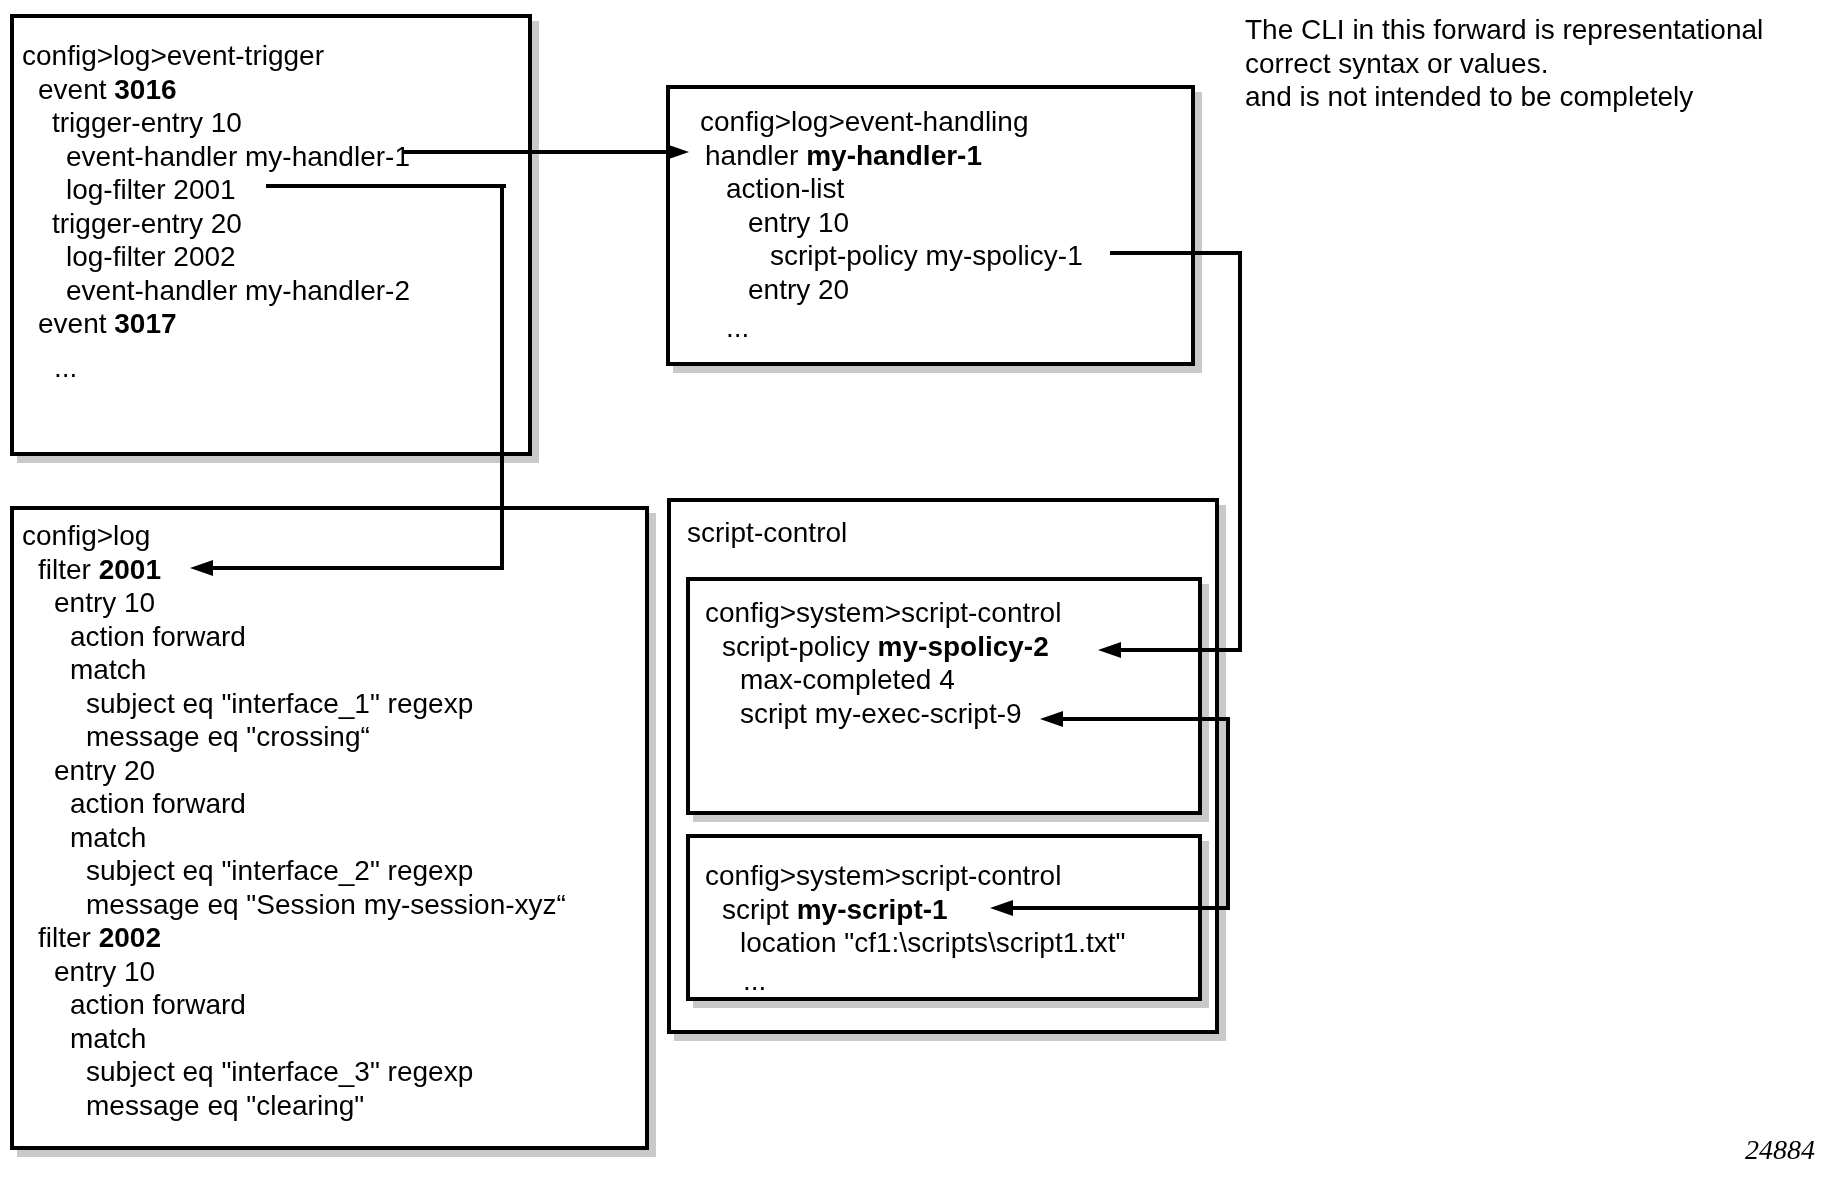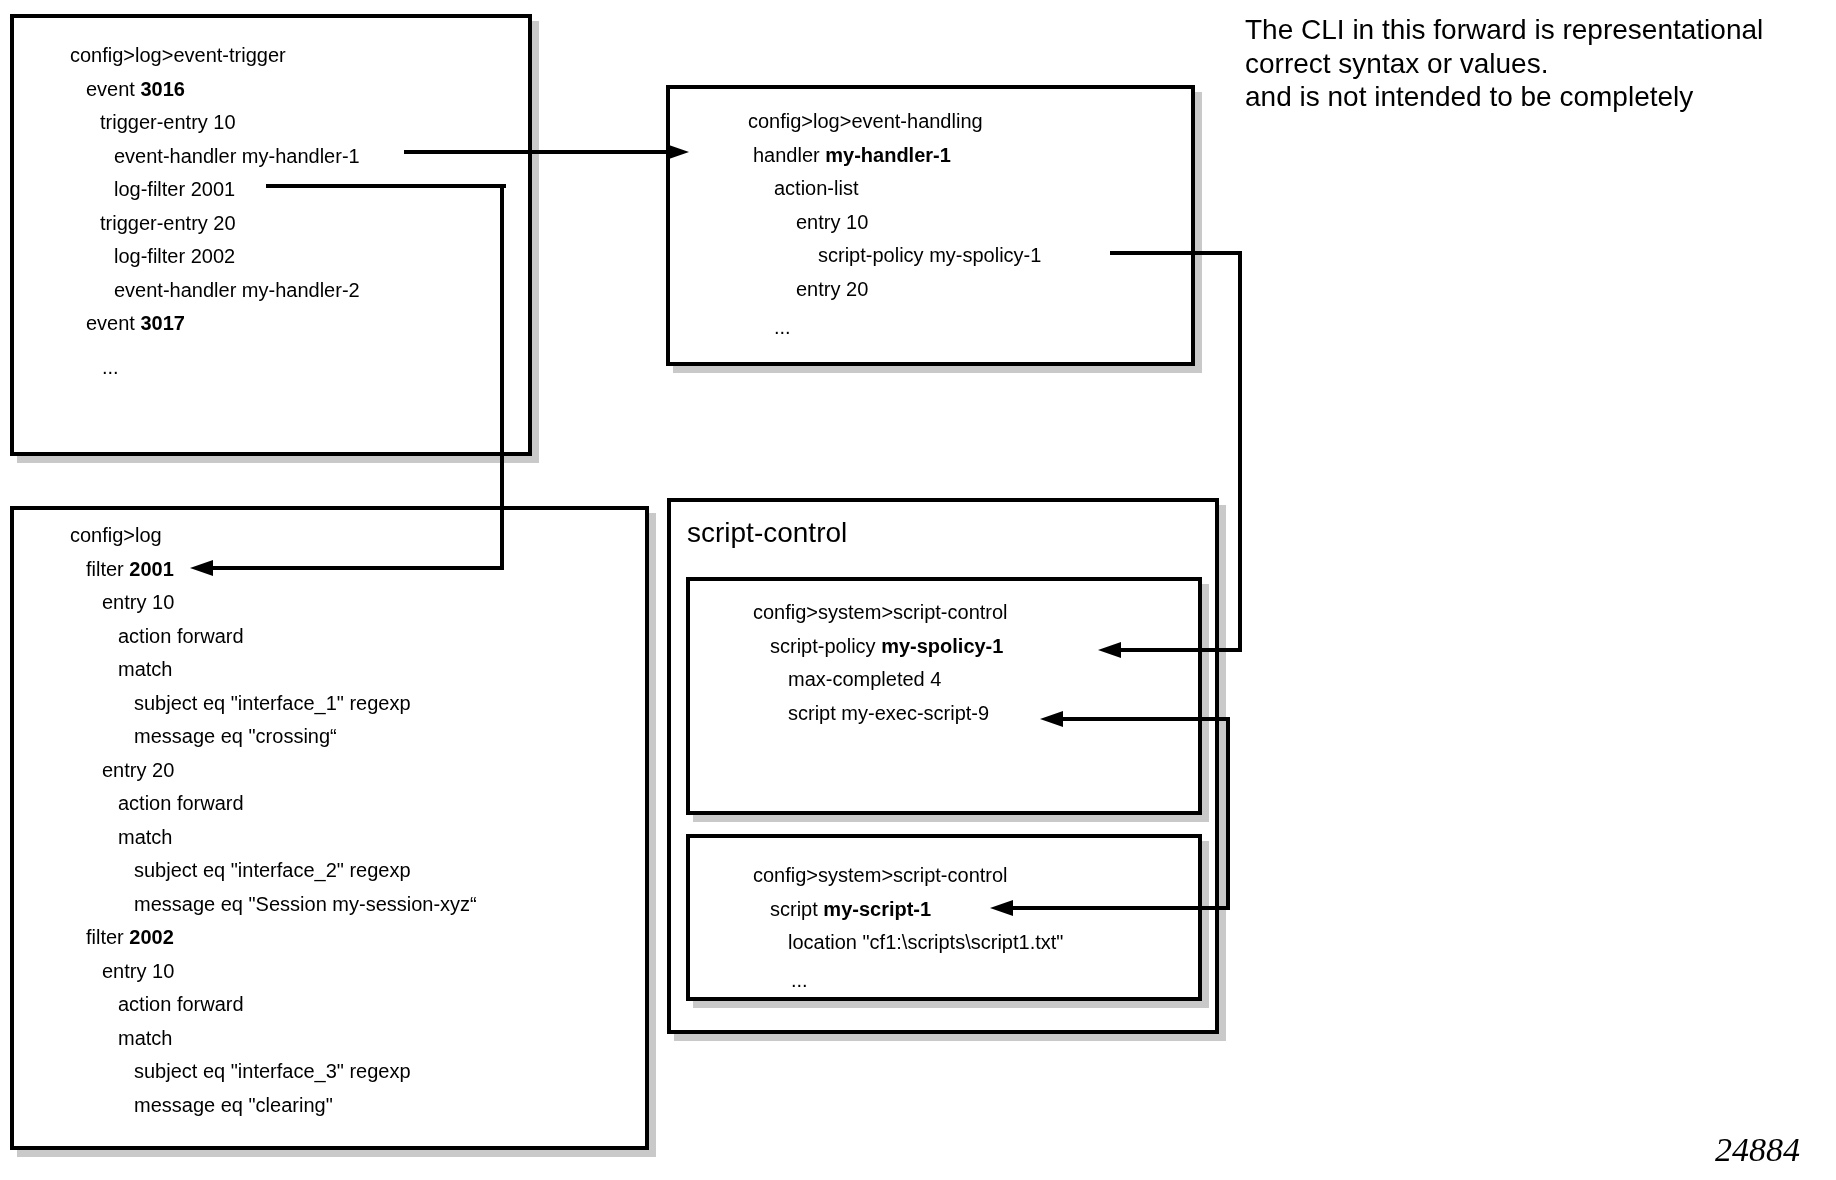--- a/index.html
+++ b/index.html
@@ -20,38 +20,38 @@
   }
   *{box-sizing:border-box;}
   .box{
     position:absolute;
     background:var(--background);
     border:4px solid var(--border);
     box-shadow:7px 7px 0 var(--shadow);
   }
   .code{
     position:absolute;inset:0;
-    font-size:20px;line-height:33.5px;
+    font-size:28px;line-height:33.5px;
     white-space:pre;
-    margin-left:48px;
   }
   .code-line{white-space:pre;}
   .b{font-weight:bold;}
   .sc-label{
     position:absolute;left:16px;top:14px;
     font-size:28px;line-height:33.5px;
   }
   .note{
     position:absolute;left:1245px;top:13px;width:580px;
     font-size:28px;line-height:33.5px;
   }
   .fignum{
     position:absolute;left:1715px;top:1133px;width:100px;
+    text-align:right;
     font-family:"Liberation Serif","DejaVu Serif",serif;
-    font-style:italic;font-size:34px;line-height:33px;
+    font-style:italic;font-size:28px;line-height:33px;
   }
   .hline,.vline{position:absolute;background:var(--line);}
   .hline{height:4px;}
   .vline{width:4px;}
   .arr-l,.arr-r{position:absolute;width:0;height:0;
     border-top:8px solid transparent;border-bottom:8px solid transparent;}
   .arr-l{border-right:23px solid var(--line);}
   .arr-r{border-left:23px solid var(--line);}
 
   
@@ -108,21 +108,21 @@
 
   <div class="box" id="b-lf">
     <div class="code"><div class="code-line"><span>config&gt;log</span></div><div class="code-line" style="margin-left: 16px;"><span>filter </span><span class="b">2001</span></div><div class="code-line" style="margin-left: 32px;"><span>entry 10</span></div><div class="code-line" style="margin-left: 48px;"><span>action forward</span></div><div class="code-line" style="margin-left: 48px;"><span>match</span></div><div class="code-line" style="margin-left: 64px;"><span>subject eq "interface_1" regexp</span></div><div class="code-line" style="margin-left: 64px;"><span>message eq "crossing“</span></div><div class="code-line" style="margin-left: 32px;"><span>entry 20</span></div><div class="code-line" style="margin-left: 48px;"><span>action forward</span></div><div class="code-line" style="margin-left: 48px;"><span>match</span></div><div class="code-line" style="margin-left: 64px;"><span>subject eq "interface_2" regexp</span></div><div class="code-line" style="margin-left: 64px;"><span>message eq "Session my-session-xyz“</span></div><div class="code-line" style="margin-left: 16px;"><span>filter </span><span class="b">2002</span></div><div class="code-line" style="margin-left: 32px;"><span>entry 10</span></div><div class="code-line" style="margin-left: 48px;"><span>action forward</span></div><div class="code-line" style="margin-left: 48px;"><span>match</span></div><div class="code-line" style="margin-left: 64px;"><span>subject eq "interface_3" regexp</span></div><div class="code-line" style="margin-left: 64px;"><span>message eq "clearing"</span></div></div>
   </div>
 
   <div class="box" id="b-sc">
     <div class="sc-label">script-control</div>
   </div>
 
   <div class="box" id="b-sp">
-    <div class="code"><div class="code-line"><span>config&gt;system&gt;script-control</span></div><div class="code-line" style="margin-left: 17px;"><span>script-policy </span><span class="b">my-spolicy-1</span></div><div class="code-line" style="margin-left: 35px;"><span>max-completed 4</span></div><div class="code-line" style="margin-left: 35px;"><span>script my-exec-script-9</span></div></div>
+    <div class="code"><div class="code-line"><span>config&gt;system&gt;script-control</span></div><div class="code-line" style="margin-left: 17px;"><span>script-policy </span><span class="b">my-spolicy-2</span></div><div class="code-line" style="margin-left: 35px;"><span>max-completed 4</span></div><div class="code-line" style="margin-left: 35px;"><span>script my-exec-script-9</span></div></div>
   </div>
 
   <div class="box" id="b-ss">
     <div class="code"><div class="code-line"><span>config&gt;system&gt;script-control</span></div><div class="code-line" style="margin-left: 17px;"><span>script </span><span class="b">my-script-1</span></div><div class="code-line" style="margin-left: 35px;"><span>location "cf1:\scripts\script1.txt"</span></div><div class="code-line" style="margin-left: 38px; margin-top: 4px;"><span>...</span></div></div>
   </div>
 
   <div class="hline" id="cA-l"></div>
   <div class="arr-r" id="cA-a"></div>
 
   <div class="hline" id="cB-h1"></div>

